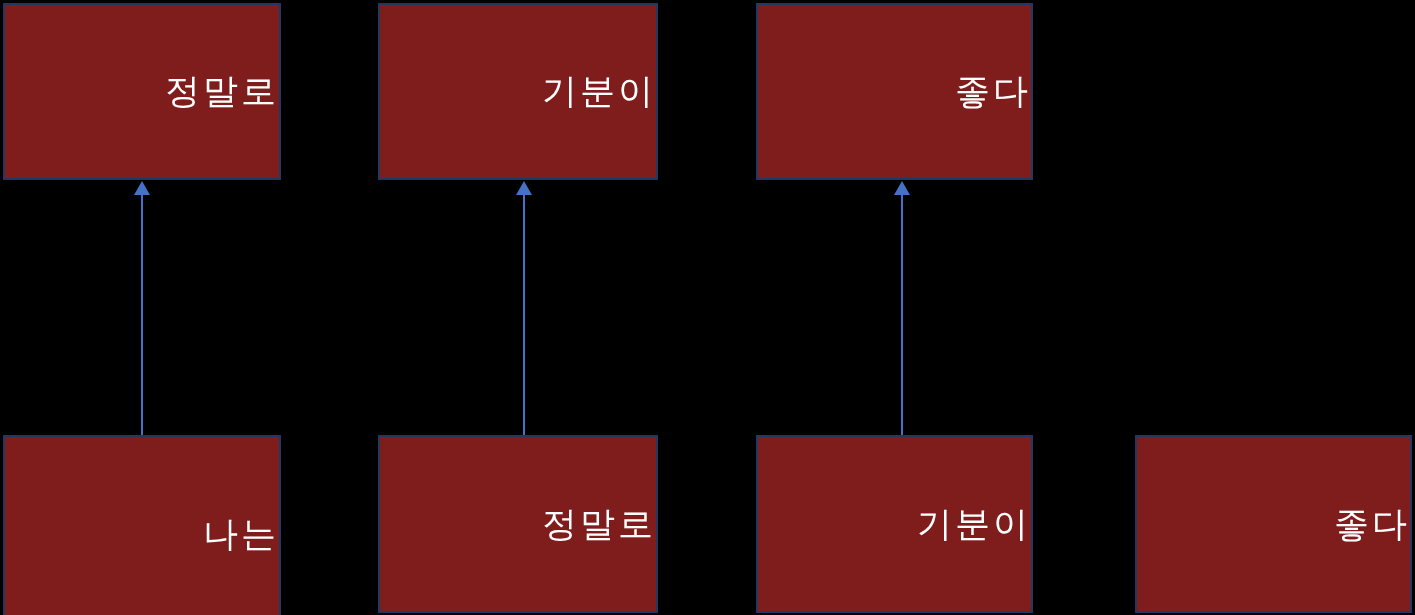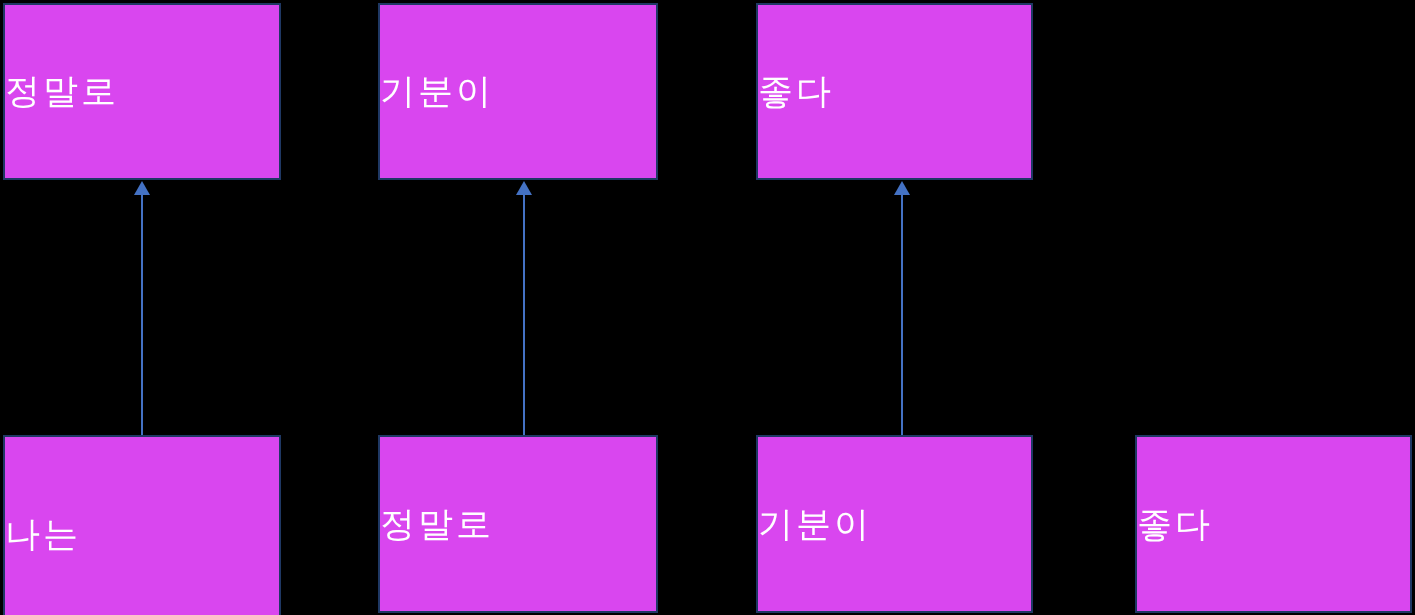--- a/index.html
+++ b/index.html
@@ -6,26 +6,26 @@
   body {
     width: 1415px; height: 615px;
     background: #000000;
     position: relative;
     overflow: hidden;
     font-family: "Liberation Sans", sans-serif;
   }
   .canvas { position: absolute; inset: 0; }
   .box {
     position: absolute;
-    background: #d946ef;
+    background: #7f1d1d;
     border: 2px solid #1F3864;
     box-sizing: border-box;
     display: flex;
     align-items: center;
-    justify-content: flex-start;
+    justify-content: flex-end;
   }
   .box .label {
     color: #FFFFFF;
     font-size: 35px;
     letter-spacing: 3px;
     white-space: nowrap;
   }
   
   .t1 { left: 3px;    top: 3px; width: 278px; height: 177px; }
   .t2 { left: 378px;  top: 3px; width: 280px; height: 177px; }

